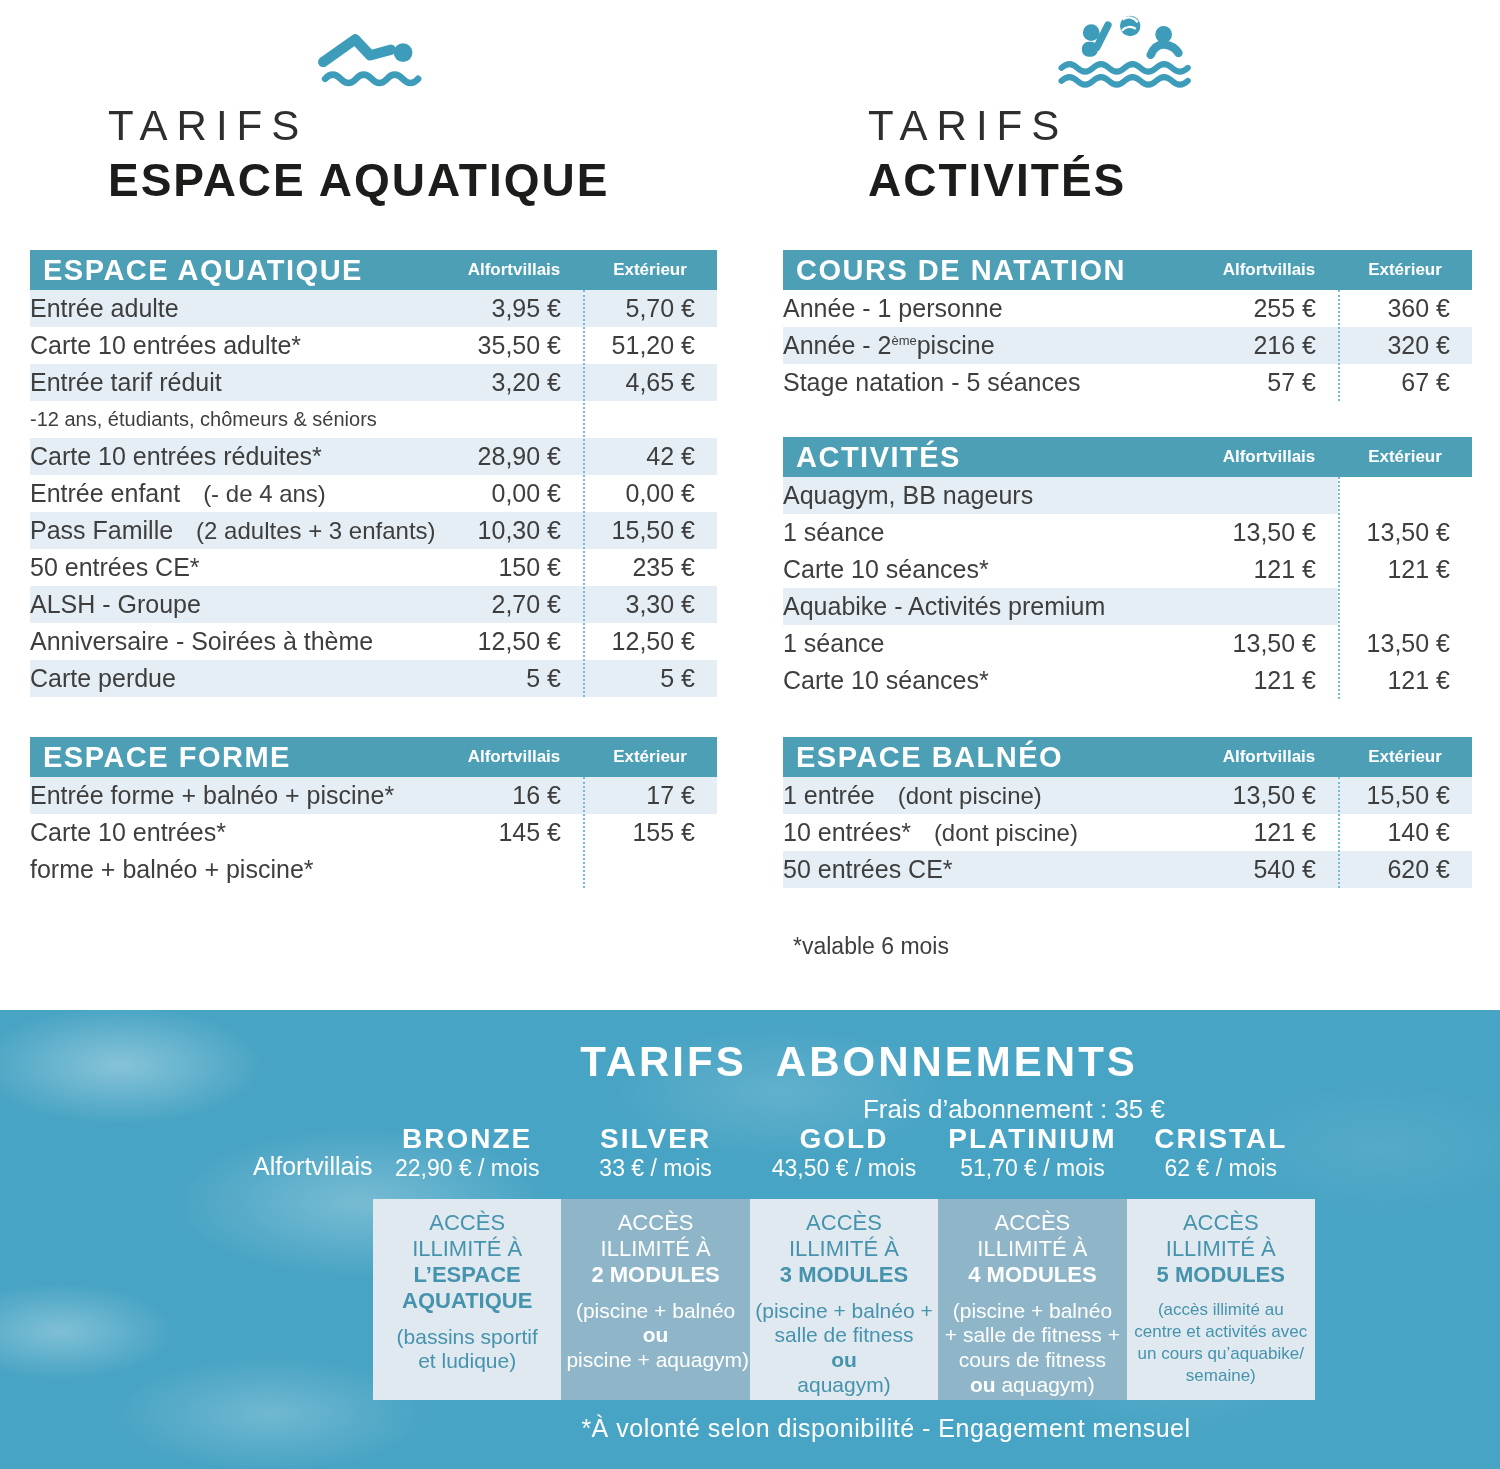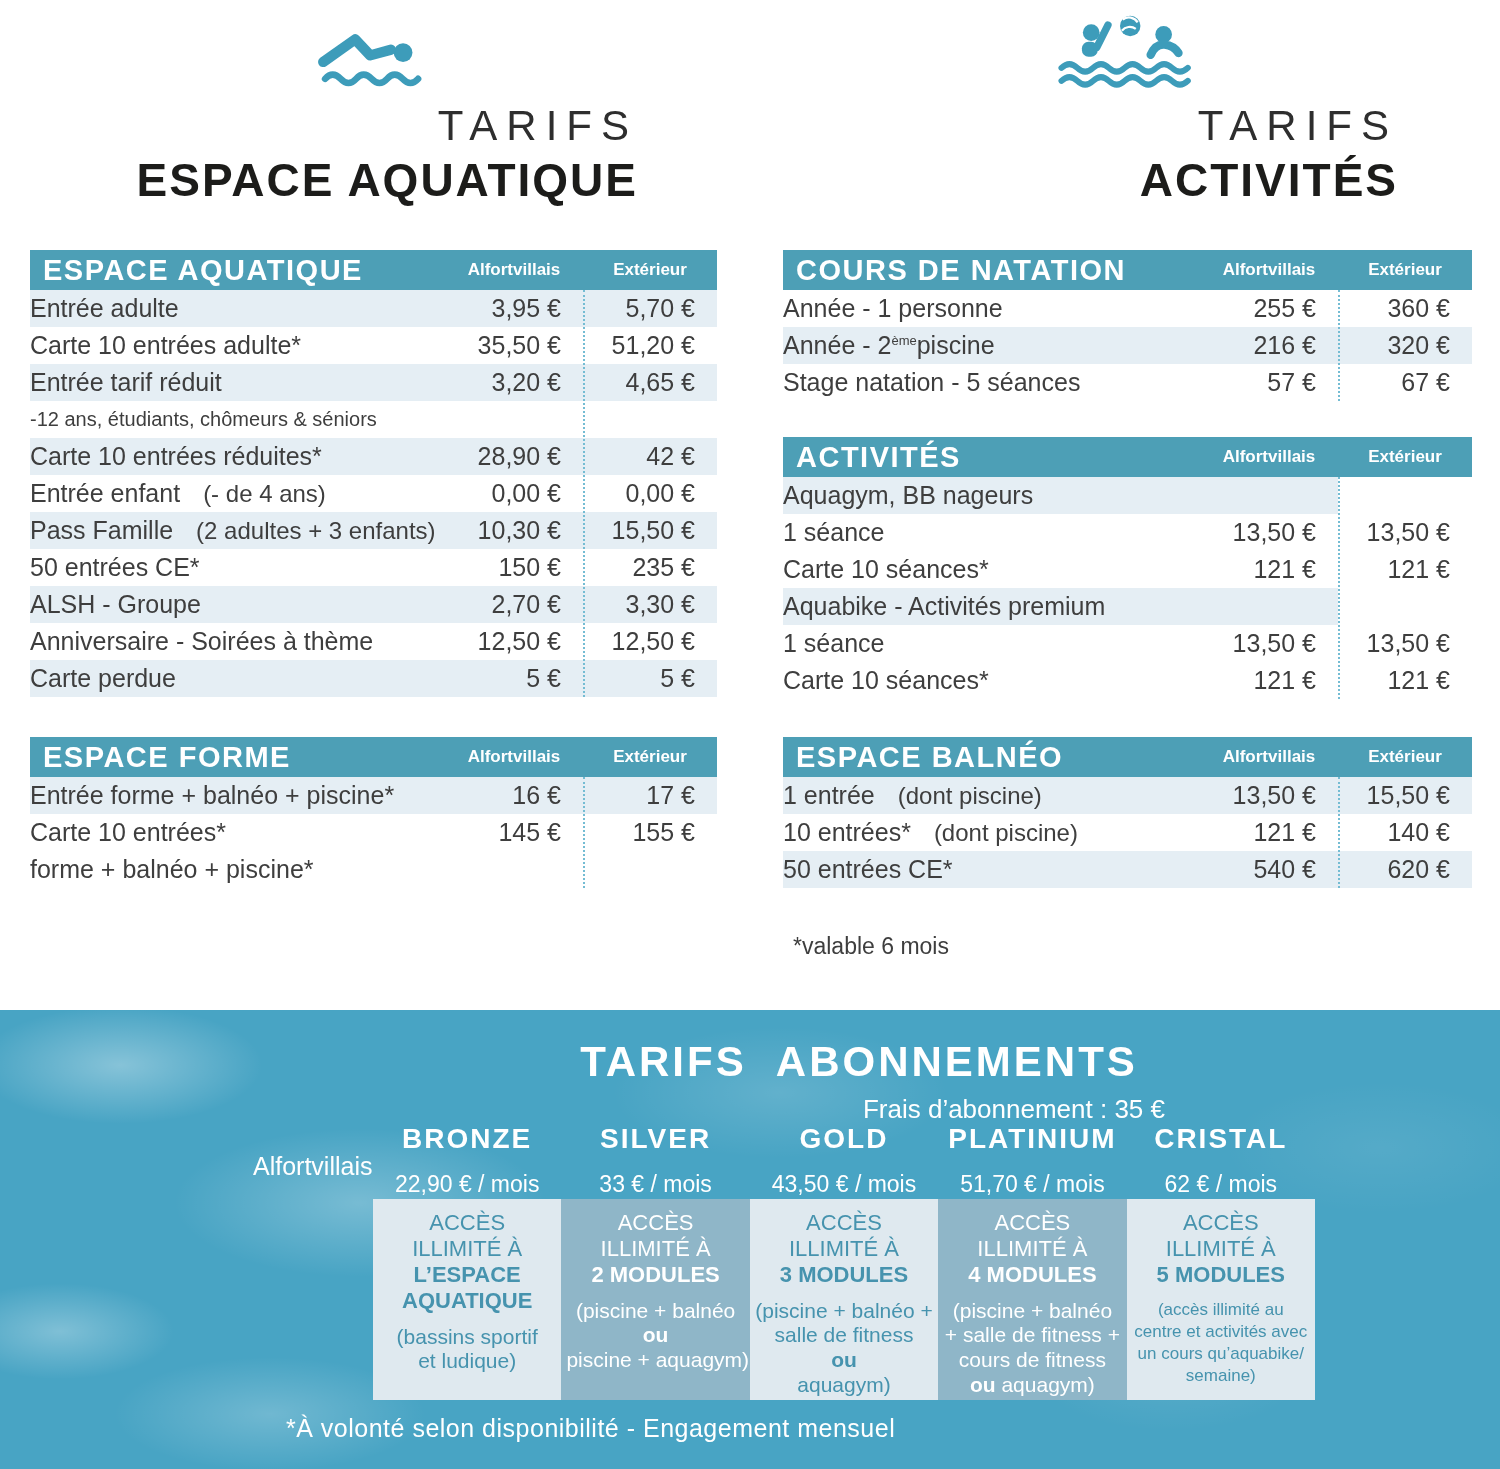--- a/index.html
+++ b/index.html
@@ -2,21 +2,21 @@
 <html><head>
 <meta charset="utf-8">
 <style>
   html,body{margin:0;padding:0;}
   body{
     width:1500px;height:1469px;position:relative;background:#ffffff;
     font-family:"Liberation Sans","DejaVu Sans",sans-serif;overflow:hidden;
     color:#3e3e3e;
   }
   
-  .brand{position:absolute;top:26px;text-align:right;}
+  .brand{position:absolute;top:26px;text-align:left;}
   .brand-left{left:108px;width:530px;}
   .brand-right{left:868px;width:530px;}
   .brand .icon{height:66px;display:flex;align-items:flex-end;justify-content:center;}
   .brand .t1{font-size:42px;letter-spacing:9px;color:#2e2e2e;font-weight:normal;margin-top:10px;white-space:nowrap;}
   .brand .t2{font-size:46px;font-weight:bold;letter-spacing:2px;color:#1c1c1a;margin-top:3px;white-space:nowrap;}
   
   .col-left{position:absolute;left:30px;top:250px;width:687px;}
   .col-right{position:absolute;left:783px;top:250px;width:689px;}
   .mt40{margin-top:40px;} .mt36{margin-top:36px;} .mt38{margin-top:38px;}
   .thead{display:grid;grid-template-columns:1fr 138px 134px;align-items:center;height:40px;background:#4d9fb6;color:#fff;}
@@ -47,33 +47,33 @@
       radial-gradient(ellipse 220px 90px at 78% 80%, rgba(255,255,255,.08), rgba(255,255,255,0) 60%),
       radial-gradient(ellipse 260px 110px at 92% 30%, rgba(255,255,255,.07), rgba(255,255,255,0) 60%);
   }
   .subs-title{position:absolute;left:553px;top:28px;width:612px;text-align:center;color:#fff;
     font-weight:bold;font-size:42px;letter-spacing:3px;word-spacing:16px;white-space:nowrap;}
   .subs-sub{position:absolute;left:553px;top:84px;width:612px;text-align:right;color:#fff;font-size:26px;}
   .res-label{position:absolute;left:253px;top:142px;color:#fff;font-size:25px;}
   #plan-headers{position:absolute;left:373px;top:113px;width:942px;display:grid;
     grid-template-columns:repeat(5,1fr);gap:0;text-align:center;color:#fff;}
   .plan-name{font-size:28px;font-weight:bold;letter-spacing:2px;white-space:nowrap;}
-  .plan-price{font-size:23px;margin-top:16px;white-space:nowrap;}
+  .plan-price{font-size:23px;margin-top:0;white-space:nowrap;}
   #plan-cards{position:absolute;left:373px;top:189px;width:942px;height:201px;display:grid;
     grid-template-columns:repeat(5,1fr);}
   .plan-card{padding:11px 5px;text-align:center;overflow:hidden;}
   .plan-card.light{background:#dfe9ef;color:#4693ae;}
   .plan-card.dark{background:#8fb6c8;color:#ffffff;}
   .al{font-size:22px;line-height:1.18;}
   .al.b{font-weight:bold;}
   .gap{height:11px;}
   .bl{font-size:21px;line-height:1.17;white-space:nowrap;}
   .bl .b{font-weight:bold;}
   .plan-card.small .bl{font-size:17px;line-height:1.3;}
-  .subs-foot{position:absolute;left:286px;top:404px;width:1200px;color:#fff;font-size:25px;letter-spacing:.5px;}
+  .subs-foot{position:absolute;left:286px;top:404px;width:1200px;text-align:center;color:#fff;font-size:25px;letter-spacing:.5px;}
 </style>
 </head>
 <body>
 
 <div class="brand brand-left">
   <div class="icon">
     <svg width="124" height="62" viewBox="0 0 130 66">
       <circle cx="97" cy="24" r="10" fill="#3d9cba"></circle>
       <path d="M12 34 L46 10 L62 27 L84 21" stroke="#3d9cba" stroke-width="11" fill="none" stroke-linecap="round" stroke-linejoin="round"></path>
       <path d="M14 52 q8 -9 16.5 0 t16.5 0 t16.5 0 t16.5 0 t16.5 0 t16.5 0" stroke="#3d9cba" stroke-width="7" fill="none" stroke-linecap="round"></path>

